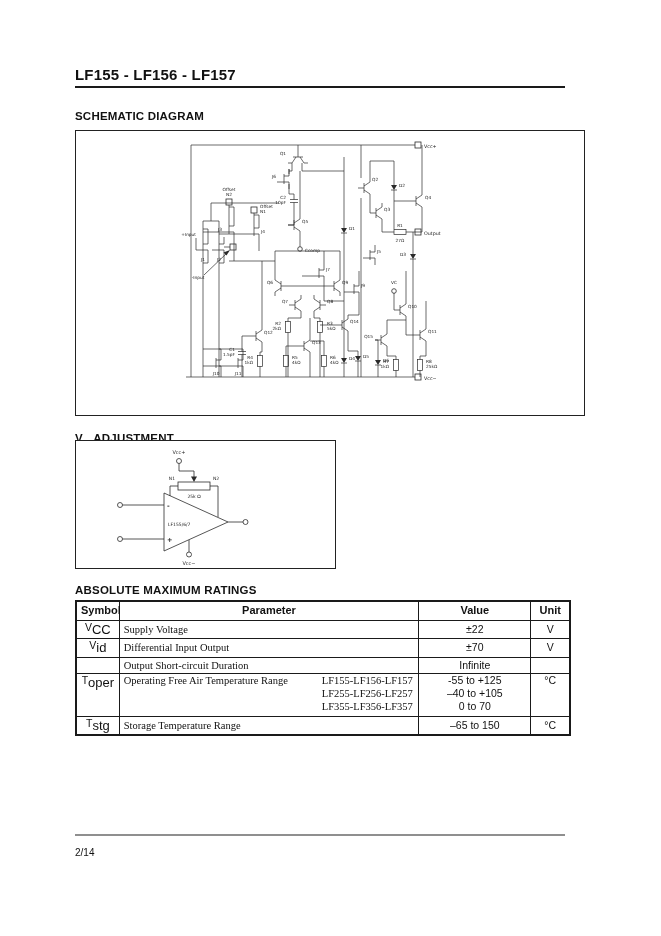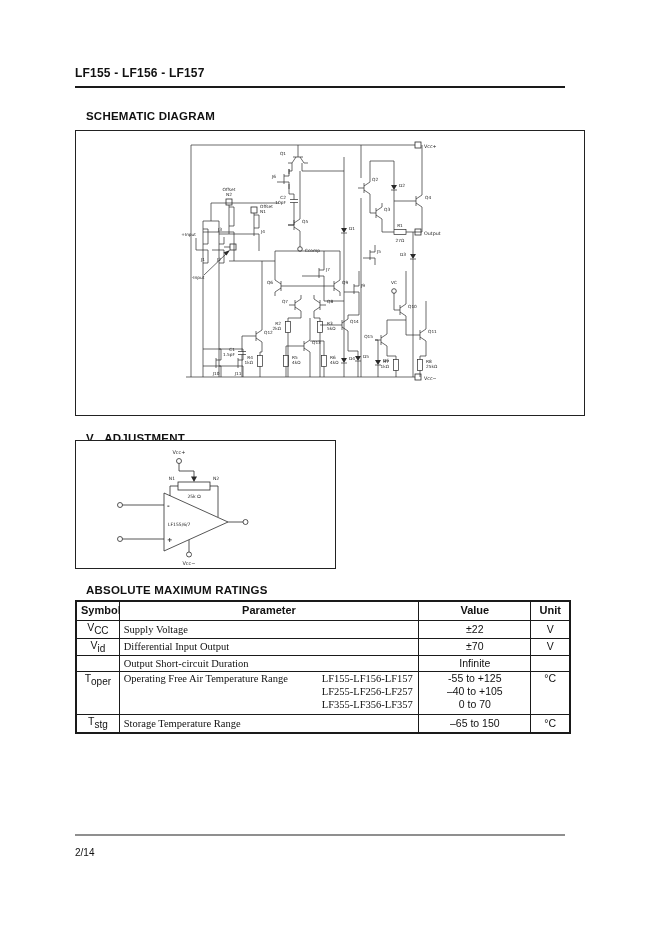--- a/index.html
+++ b/index.html
@@ -1,39 +1,39 @@
 <!DOCTYPE html>
 <html><head>
 <meta charset="utf-8">
 <style>
   html,body{margin:0;padding:0;}
   body{width:661px;height:936px;background:#fff;position:relative;
        font-family:"Liberation Sans",sans-serif;color:#111;}
   .abs{position:absolute;}
-  #title{left:75px;top:66px;font-size:12px;font-weight:bold;letter-spacing:.2px;}
+  #title{left:75px;top:66px;font-size:15px;font-weight:bold;letter-spacing:.2px;}
   #title-rule{left:75px;top:86px;width:490px;height:2px;background:#1a1a1a;}
-  .sect{font-weight:bold;font-size:11.5px;letter-spacing:.2px;margin-left:11px;}
+  .sect{font-weight:bold;font-size:11.5px;letter-spacing:.2px;}
   #h-schem{left:75px;top:110px;}
   #schem-box{left:75px;top:130px;width:508px;height:284px;border:1.5px solid #222;background:#fff;}
   #h-vio{left:75px;top:432px;text-align:right;}
   #h-vio sub{font-size:8px;}
   #vio-box{left:75px;top:440px;width:259px;height:127px;border:1.5px solid #222;background:#fff;}
   #h-ratings{left:75px;top:584px;}
   #ratings{left:75px;top:600px;width:496px;border-collapse:collapse;table-layout:fixed;
            font-size:10.5px;border:2px solid #1a1a1a;}
   #ratings th,#ratings td{border:1px solid #1a1a1a;padding:0 4px;line-height:1.25;}
   #ratings th{font-size:11px;height:18px;font-weight:bold;}
   #ratings td{height:15px;}
   .c-sym{width:42px;text-align:center;}
   .c-par{width:291px;}
   .c-val{width:109px;text-align:center;}
   .c-unt{width:38px;text-align:center;}
   td.par{text-align:left;padding-left:8px;font-family:Liberation Serif, serif;}
   td.sym,td.val,td.unt{text-align:center;}
-  sub{font-size:10px;}
+  sub{font-size:13px;}
   tr.toper td{vertical-align:top;padding-top:1px;height:42px;}
   .vwrap{position:relative;height:42px;}
   .variants{position:absolute;left:198px;top:0;}
   #page-num{left:75px;top:818px;font-size:10px;margin-top:29px;}
   #foot-rule{left:75px;top:834px;width:490px;height:2px;background:#8f8f8f;}
   svg{display:block;}
   .w{fill:none;stroke:#2b2b2b;stroke-width:.7;}
   .w2{fill:none;stroke:#2b2b2b;stroke-width:.8;}
   .df{fill:#2b2b2b;stroke:none;}
   .tx{fill:#1c1c1c;font-family:"DejaVu Sans",sans-serif;font-size:4.3px;}

